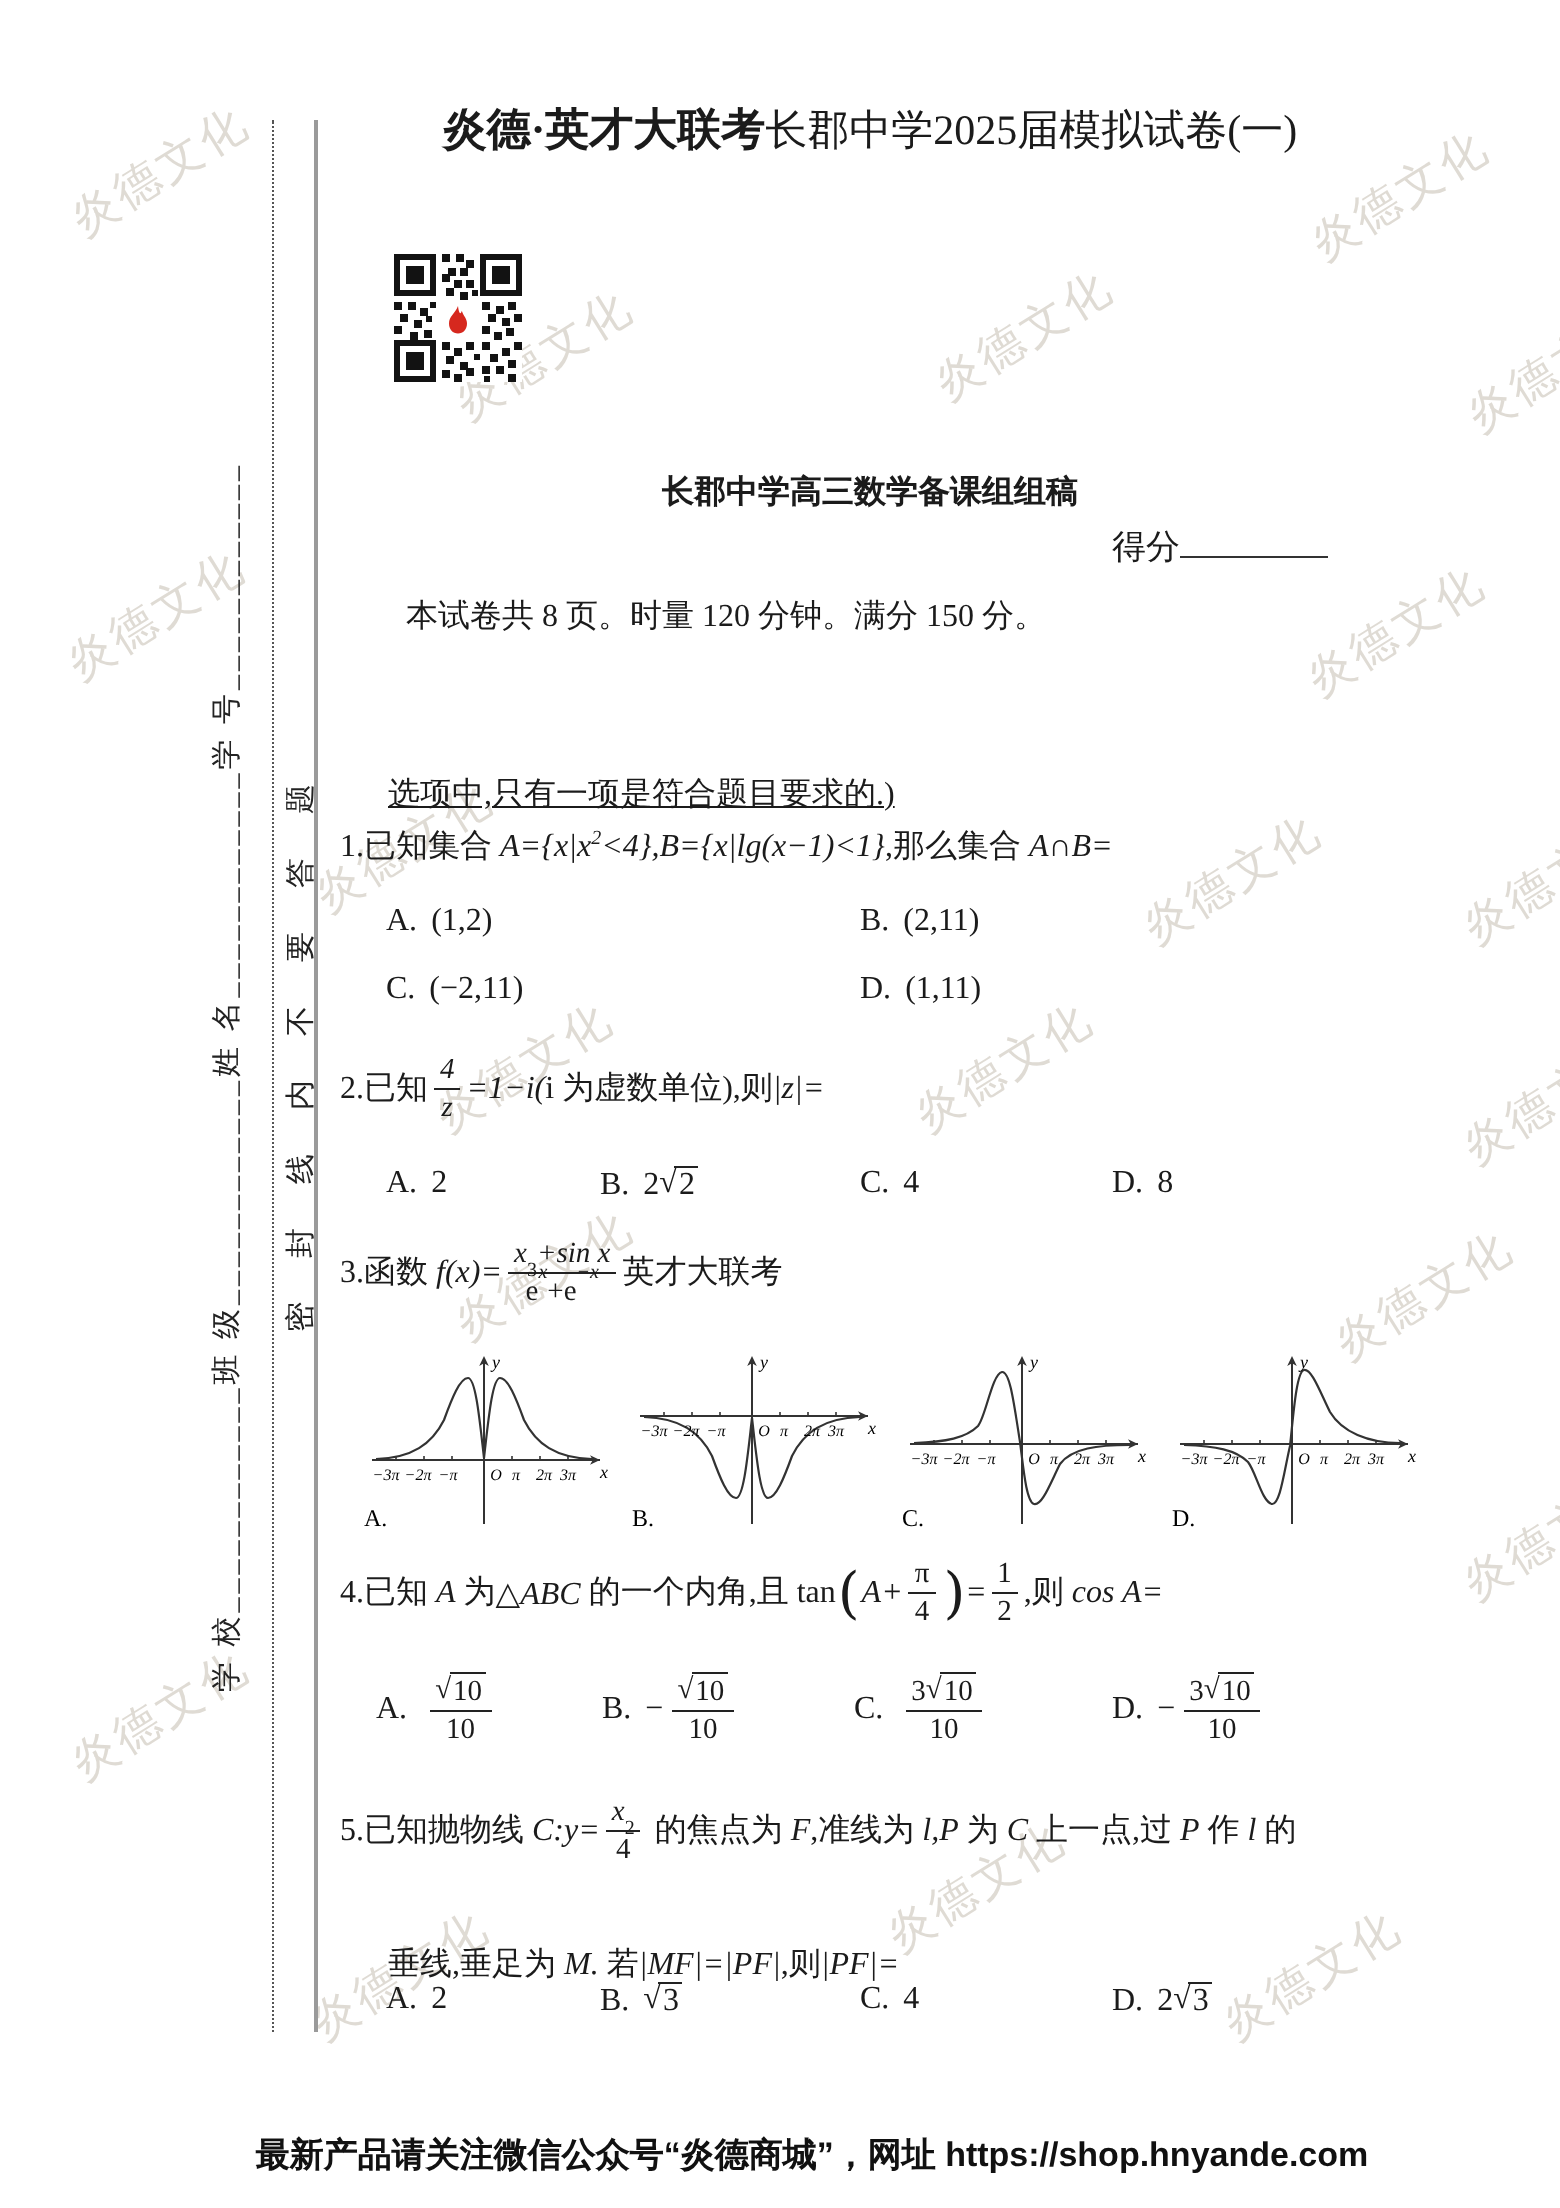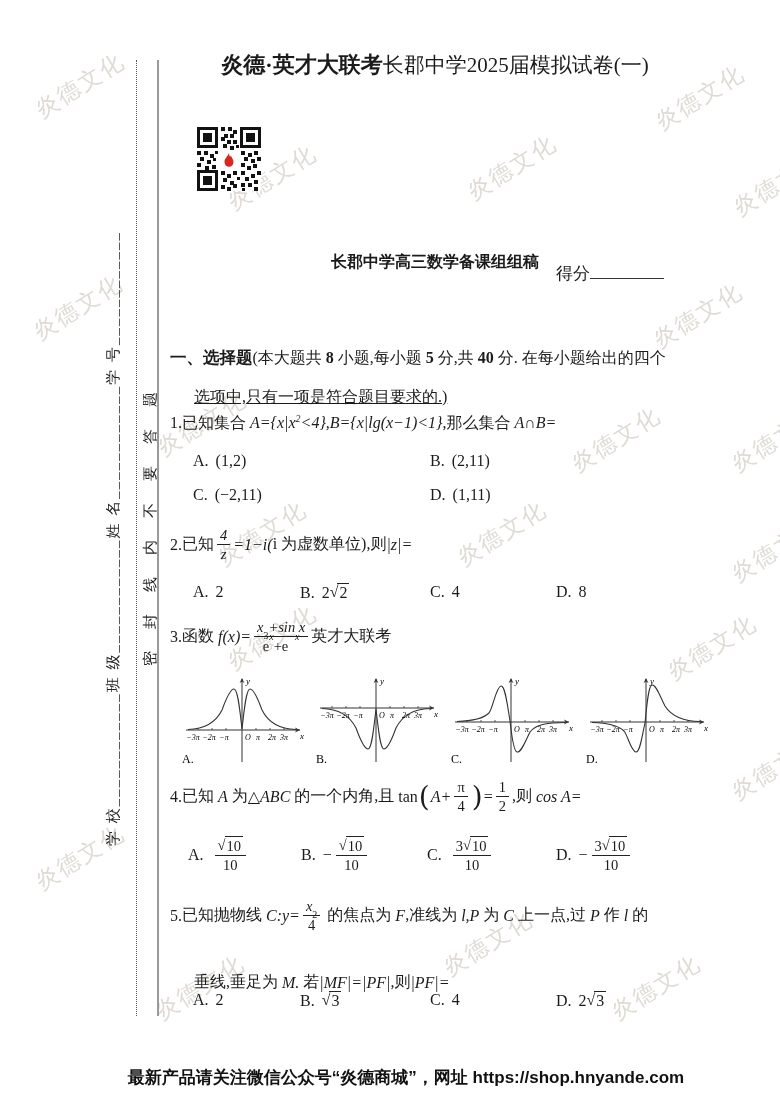--- a/index.html
+++ b/index.html
@@ -16,21 +16,21 @@
   .vtext{position:absolute;transform:rotate(-90deg);transform-origin:0 0;white-space:nowrap;
          font-size:15px;color:#222;}
   .vfields{left:104px;top:846px;width:660px;letter-spacing:2px;}
   .vseal{left:141px;top:666px;width:320px;letter-spacing:22px;}
   
   .header-line{position:absolute;top:50px;left:165px;width:540px;text-align:center;
                font-size:21px;white-space:pre;font-family:Liberation Serif, serif;}
   .brand{font-weight:bold;font-size:22px;}
   .subject-title{position:absolute;top:140px;left:165px;width:540px;text-align:center;
                  font-size:31px;font-weight:bold;letter-spacing:4px;white-space:pre;}
-  .byline{position:absolute;top:252px;left:165px;width:540px;text-align:center;font-size:16px;
+  .byline{position:absolute;top:236px;left:165px;width:540px;text-align:center;font-size:16px;
           font-weight:bold;font-family:"Liberation Sans","DejaVu Sans",sans-serif;}
   .score-row{position:absolute;left:556px;top:262px;font-size:17px;
              font-family:"Liberation Sans","DejaVu Sans",sans-serif;}
   .score-line{display:inline-block;width:74px;height:15px;border-bottom:1.5px solid #333;}
   .intro{position:absolute;left:203px;top:298px;font-size:16px;white-space:pre;}
   
   .sec1{position:absolute;left:170px;top:347px;font-size:16px;white-space:pre;}
   .sec2{position:absolute;left:194px;top:387px;font-size:16px;white-space:pre;text-decoration:underline;}
   .sec-bold{font-weight:bold;font-size:16.5px;}
   .bnum{font-weight:bold;}
@@ -161,22 +161,22 @@
         <rect x="57" y="60" width="4" height="4"></rect>
         <rect x="45" y="61" width="3" height="3"></rect>
     </g>
     <rect x="25" y="25" width="14" height="16" fill="#fff"></rect>
     <path fill="#d6281e" d="M32 26 C30.5 30 27.5 31 27.5 34.8 C27.5 37.8 29.4 39.8 32 39.8 C34.6 39.8 36.5 37.8 36.5 34.8 C36.5 32.2 34.8 31.2 33.9 28.4 C33.4 30.3 32.5 30.2 32 26 Z"></path>
   </svg>
 
   <div class="byline">长郡中学高三数学备课组组稿</div>
   <div class="score-row"><span>得分</span><span class="score-line"></span></div>
 
-
-  <div class="sec1"><span class="sec-bold">一、选择题</span><span>(本大题共 </span><span class="bnum">8</span><span> 小题,每小题 </span><span class="bnum">5</span><span> 分,共 </span><span class="bnum">40</span><span> 分. 在每小题给出的四个</span></div>
+  <div class="intro">本试卷共 8 页。时量 120 分钟。满分 150 分。</div>
+
   <div class="sec2">选项中,只有一项是符合题目要求的.)</div>
 
   <div class="qline" style="left:170px;top:413px"><span>1.</span><span>已知集合 </span><span class="m">A={x|x</span><span class="spi">2</span><span class="m">&lt;4},B={x|lg(x−1)&lt;1}</span><span>,那么集合 </span><span class="m">A∩B=</span></div>
   <div class="opt" style="left:193px;top:452px">
       <span class="lab">A.</span>
       <span>(1,2)</span>
     </div>
   <div class="opt" style="left:430px;top:452px">
       <span class="lab">B.</span>
       <span>(2,11)</span>

